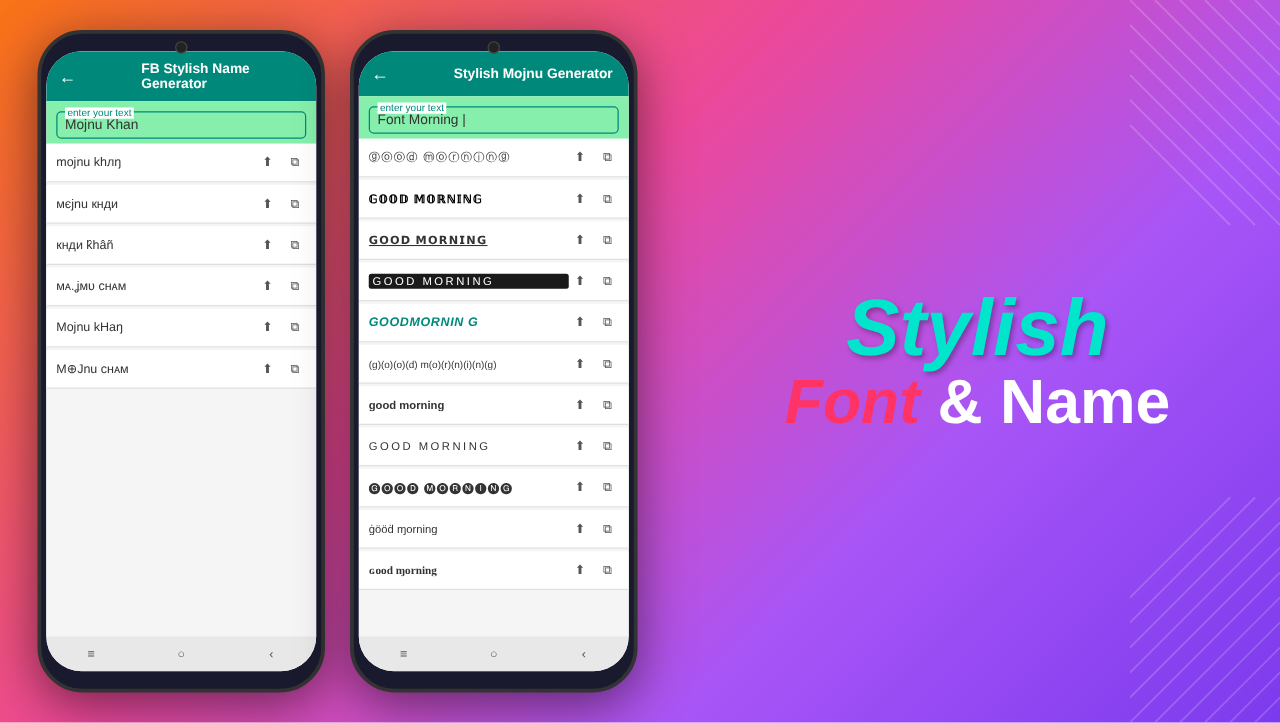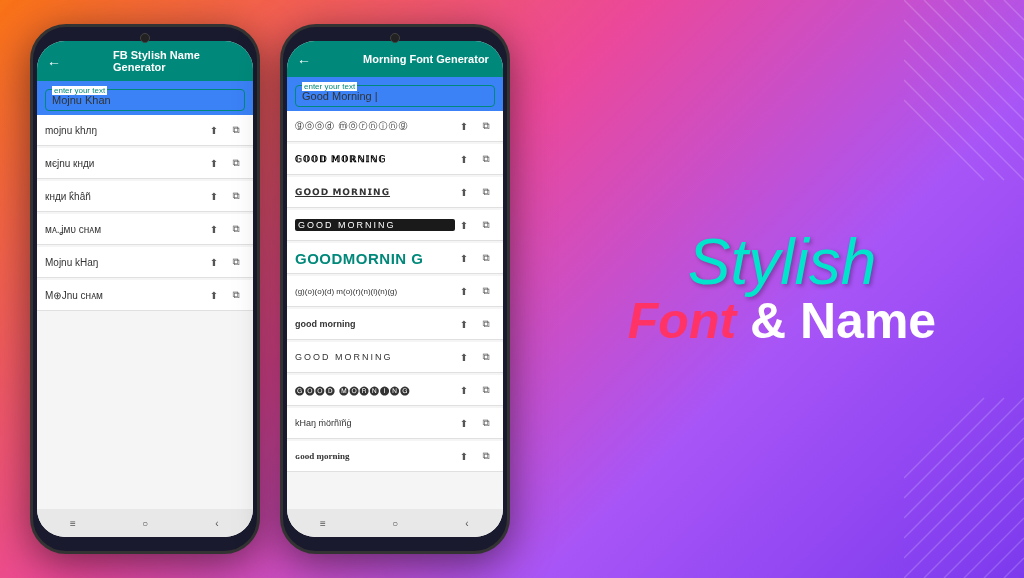--- a/index.html
+++ b/index.html
@@ -94,21 +94,21 @@
       color: white;
       font-size: 11px;
       font-weight: bold;
       flex: 1;
       padding-left: 46px;
     }
 
     
     .input-area {
       padding: 8px 8px 4px;
-      background: #3b82f6;
+      background: #86efac;
     }
     .input-label {
       font-size: 8px;
       color: #00897b;
       position: absolute;
       top: -4px;
       left: 6px;
       background: white;
       padding: 0 2px;
     }
@@ -196,21 +196,21 @@
       flex: 1;
       display: flex;
       flex-direction: column;
       align-items: center;
       justify-content: center;
       padding: 20px;
       z-index: 1;
     }
     .promo-line1 {
       font-size: 64px;
-      font-weight: 400;
+      font-weight: 700;
       color: #00e5cc;
       font-style: italic;
       text-shadow: 2px 2px 4px rgba(0,0,0,0.3);
       line-height: 1;
     }
     .promo-line2 {
       font-size: 50px;
       font-weight: 900;
       color: white;
       line-height: 1.1;
@@ -225,21 +225,21 @@
       font-weight: 900;
       color: #1a1a1a;
       line-height: 1;
     }
 
     
     .font-circular { letter-spacing: 1px; font-size: 9px; }
     .font-outlined { font-size: 9px; letter-spacing: 1px; -webkit-text-stroke: 0.5px black; color: transparent; }
     .font-bold-serif { font-weight: 900; font-family: Georgia, serif; font-size: 9px; letter-spacing: 1px; text-decoration: underline; }
     .font-impact { font-family: Impact, sans-serif; background: #1a1a1a; color: white; font-size: 9px; letter-spacing: 2px; padding: 1px 3px; border-radius: 2px; }
-    .font-teal { color: #00897b; font-size: 15px; font-weight: bold; letter-spacing: 0.5px; }
+    .font-teal { color: #00897b; font-size: 10px; font-style: italic; font-weight: bold; letter-spacing: 0.5px; }
     .font-parenthesis { font-size: 8px; }
     .font-bold-small { font-weight: bold; font-size: 9px; }
     .font-caps { font-size: 9px; letter-spacing: 2px; }
     .font-square { font-size: 9px; letter-spacing: 1px; }
     .font-fancy { font-size: 9px; }
     .font-cursive { font-family: cursive; font-size: 9px; font-weight: bold; }
   </style>
 </head>
 <body>
 
@@ -339,26 +339,26 @@
         <div class="nav-icon">‹</div>
       </div>
     </div>
   </div>
 
   <div class="phone">
     <div class="phone-camera"></div>
     <div class="phone-screen">
       <div class="app-bar">
         <span class="back-arrow">←</span>
-        <span class="title">Morning Font Generator</span>
+        <span class="title">Stylish Mojnu Generator</span>
       </div>
       <div class="input-area">
         <div class="text-input-wrapper">
           <span class="input-label">enter your text</span>
-          <div class="text-input">Good Morning |</div>
+          <div class="text-input">Font Morning |</div>
         </div>
       </div>
       <div class="font-list">
         <div class="font-item">
           <span class="font-text font-circular">ⓖⓞⓞⓓ ⓜⓞⓡⓝⓘⓝⓖ</span>
           <div class="font-actions">
             <div class="action-btn">⬆</div>
             <div class="action-btn">⧉</div>
           </div>
         </div>
@@ -412,21 +412,21 @@
           </div>
         </div>
         <div class="font-item">
           <span class="font-text font-square">🅖🅞🅞🅓 🅜🅞🅡🅝🅘🅝🅖</span>
           <div class="font-actions">
             <div class="action-btn">⬆</div>
             <div class="action-btn">⧉</div>
           </div>
         </div>
         <div class="font-item">
-          <span class="font-text font-fancy">kHaŋ ṁörñïñġ</span>
+          <span class="font-text font-fancy">ġööḋ ɱorning</span>
           <div class="font-actions">
             <div class="action-btn">⬆</div>
             <div class="action-btn">⧉</div>
           </div>
         </div>
         <div class="font-item">
           <span class="font-text font-cursive">ɢood ɱorning</span>
           <div class="font-actions">
             <div class="action-btn">⬆</div>
             <div class="action-btn">⧉</div>

